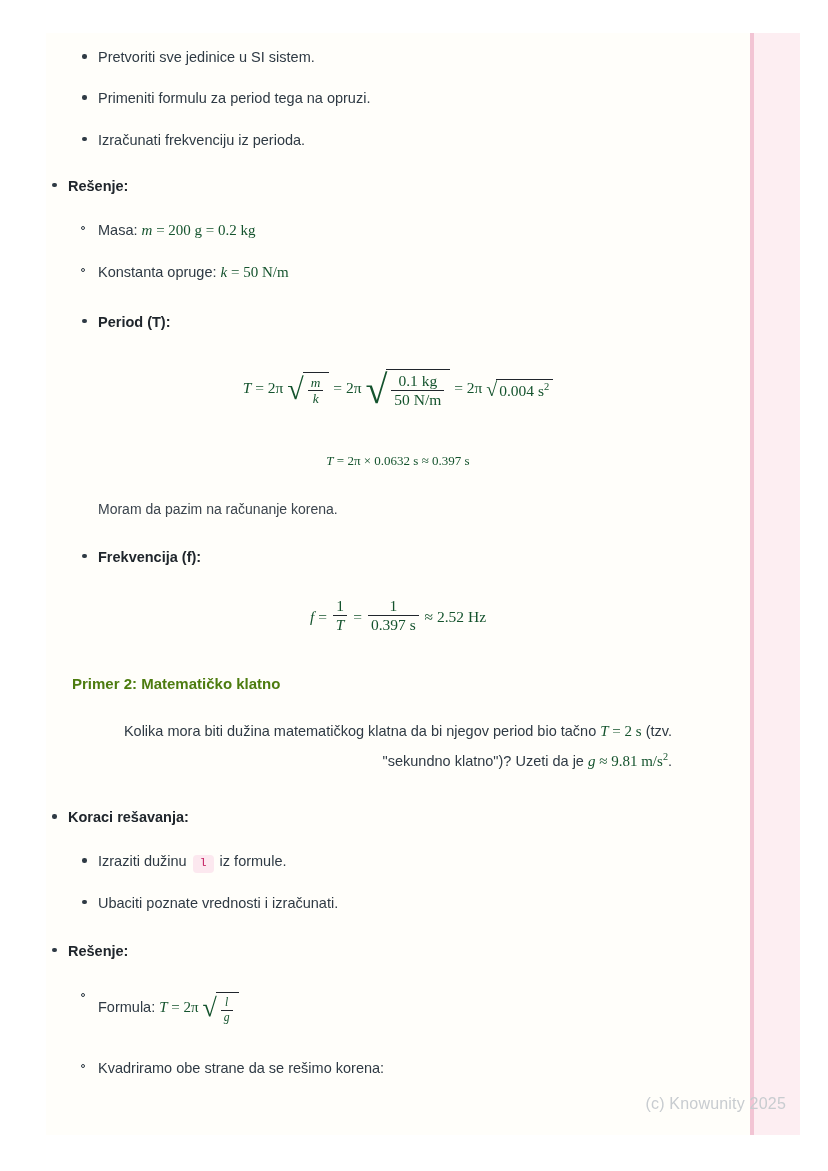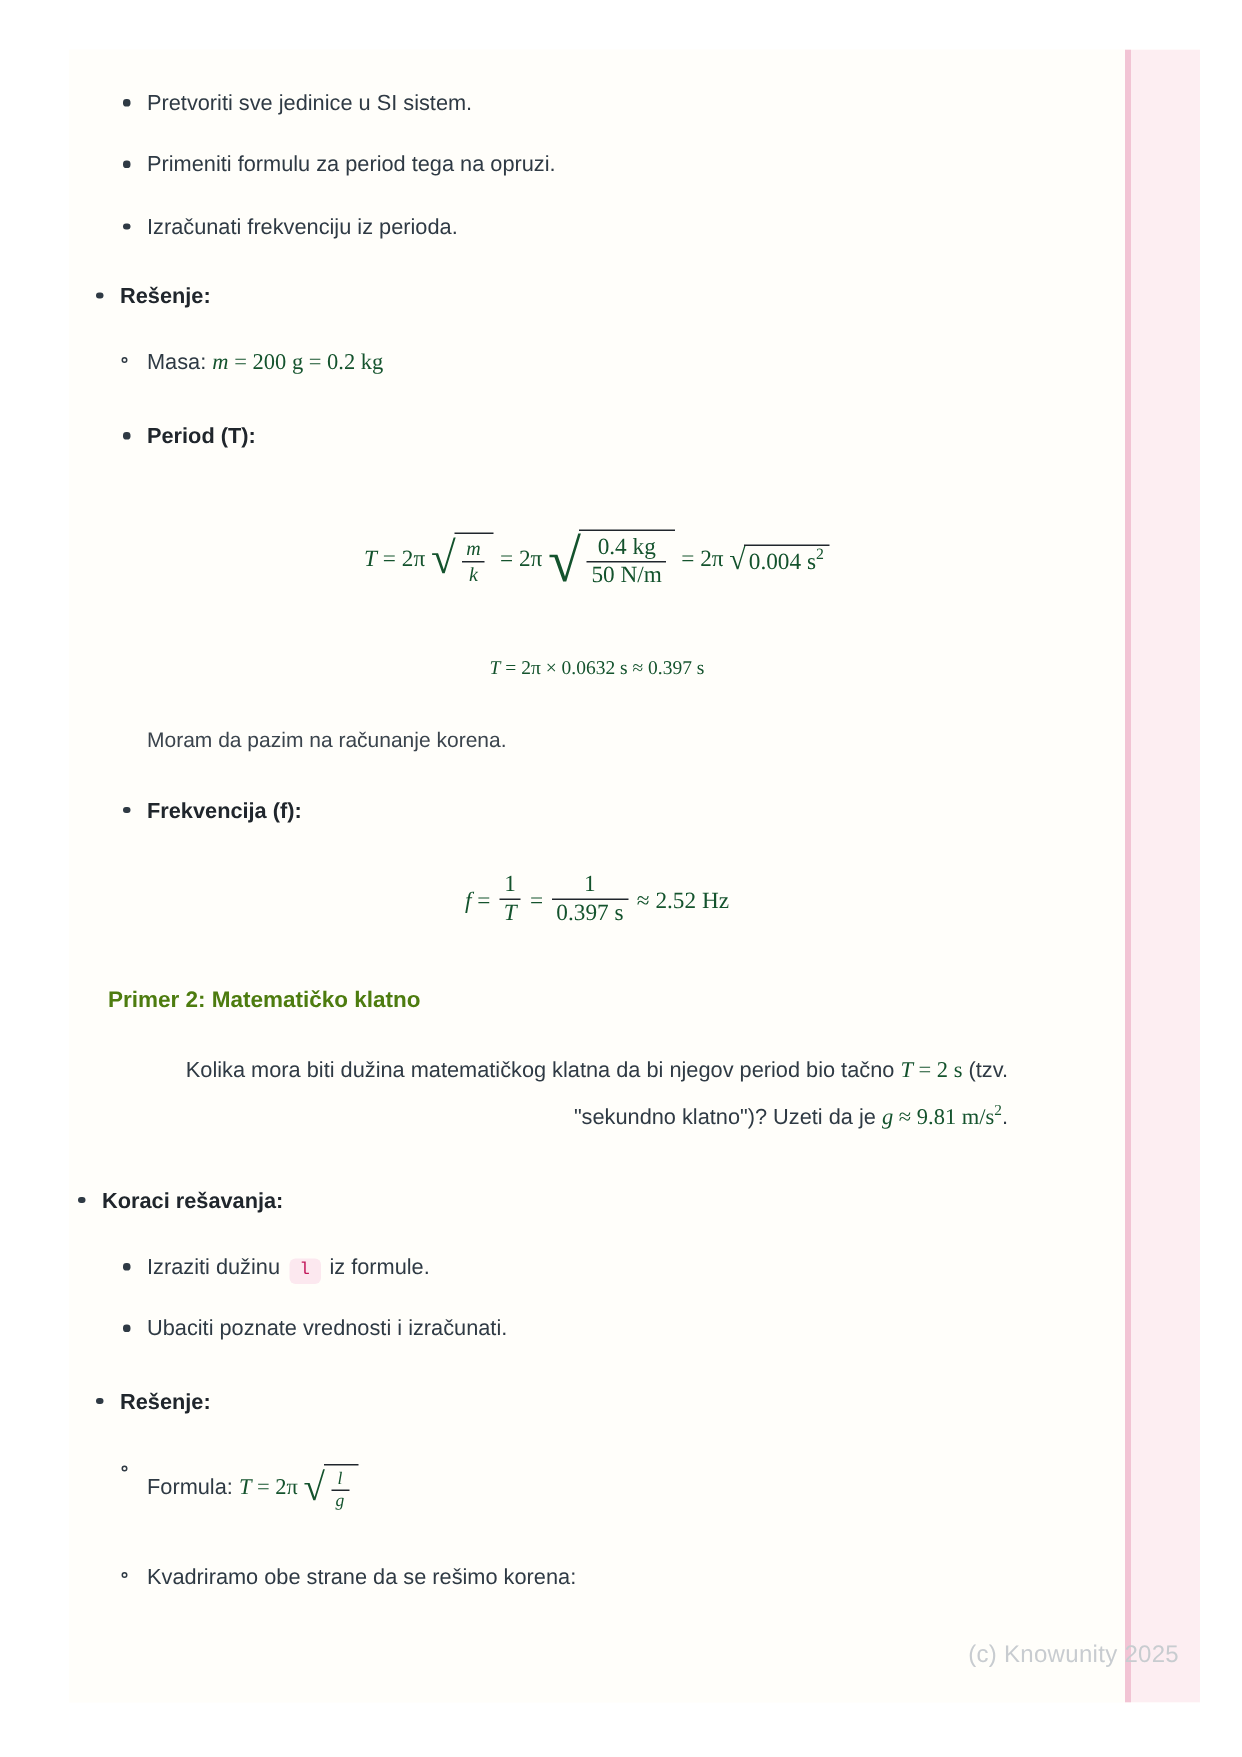--- a/index.html
+++ b/index.html
@@ -121,21 +121,21 @@
     vertical-align: middle;
   }
 
   .display-math {
     text-align: center;
     margin: 26px 0 26px 0;
   }
 
   
   ul {
-    margin: 12px;
+    margin: 0;
     padding: 0;
     list-style: none;
   }
   li {
     position: relative;
     padding-left: 22px;
     margin: 0 0 13px 0;
   }
   li.disc::before {
     content: "";
@@ -237,39 +237,48 @@
         <span class="math">
           <span class="mi">m</span>
           <span class="mo">=</span>
           <span class="mn">200</span>
           <span class="mtext">g</span>
           <span class="mo">=</span>
           <span class="mn">0.2</span>
           <span class="mtext">kg</span>
         </span>
       </li>
+      <li class="circle body-text">
+        <span>Konstanta opruge:</span>
+        <span class="math">
+          <span class="mi">k</span>
+          <span class="mo">=</span>
+          <span class="mn">50</span>
+          <span class="mtext">N/m</span>
+        </span>
+      </li>
     </ul>
 
     <ul class="lvl-2" style="margin-top:20px;">
       <li class="disc body-text bold">
         <span>Period (T):</span>
       </li>
     </ul>
 
-    <div class="display-math math" style="font-size:15.5px; margin-top:44px;">
+    <div class="display-math math" style="font-size:15.5px; margin-top:30px;">
       <span class="mi">T</span>
       <span class="mo">=</span>
       <span class="mn">2π</span>
       <span class="sqrt">
         <span class="radical" style="font-size:30px;">√</span><span class="radicand"><span class="frac small"><span class="num mi">m</span><span class="den mi">k</span></span></span>
       </span>
       <span class="mo">=</span>
       <span class="mn">2π</span>
       <span class="sqrt">
-        <span class="radical" style="font-size:40px;">√</span><span class="radicand"><span class="frac"><span class="num mtext">0.4 kg</span><span class="den mtext">50 N/m</span></span></span>
+        <span class="radical" style="font-size:40px;">√</span><span class="radicand"><span class="frac"><span class="num mtext">0.1 kg</span><span class="den mtext">50 N/m</span></span></span>
       </span>
       <span class="mo">=</span>
       <span class="mn">2π</span>
       <span class="sqrt">
         <span class="radical" style="font-size:20px;">√</span><span class="radicand"><span class="mtext">0.004 s</span><span class="sup mn">2</span></span>
       </span>
     </div>
 
     <div class="display-math math" style="font-size:13px; margin-top:40px;">
       <span class="mi">T</span>

